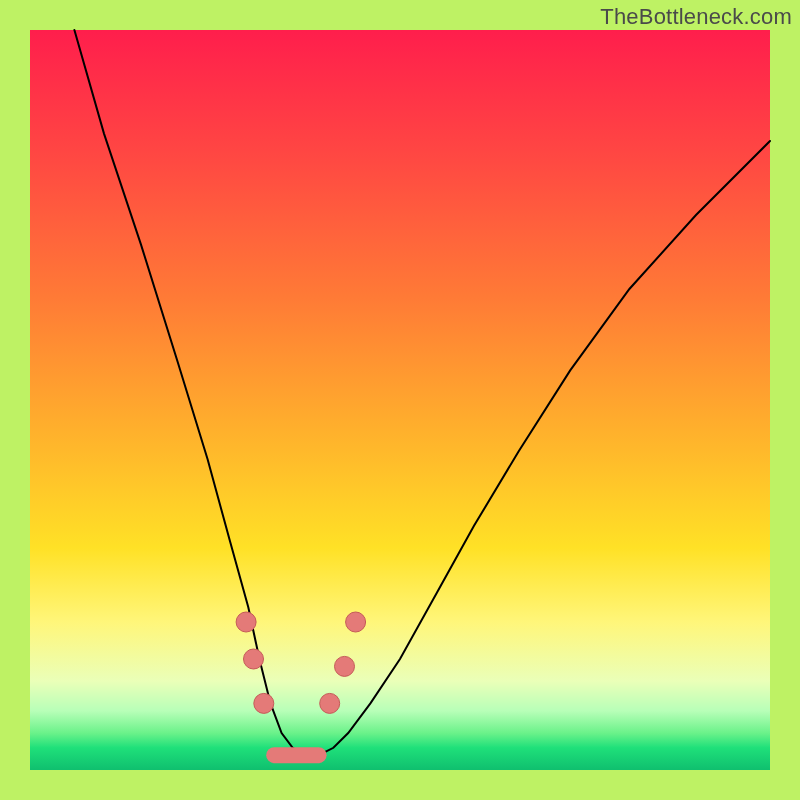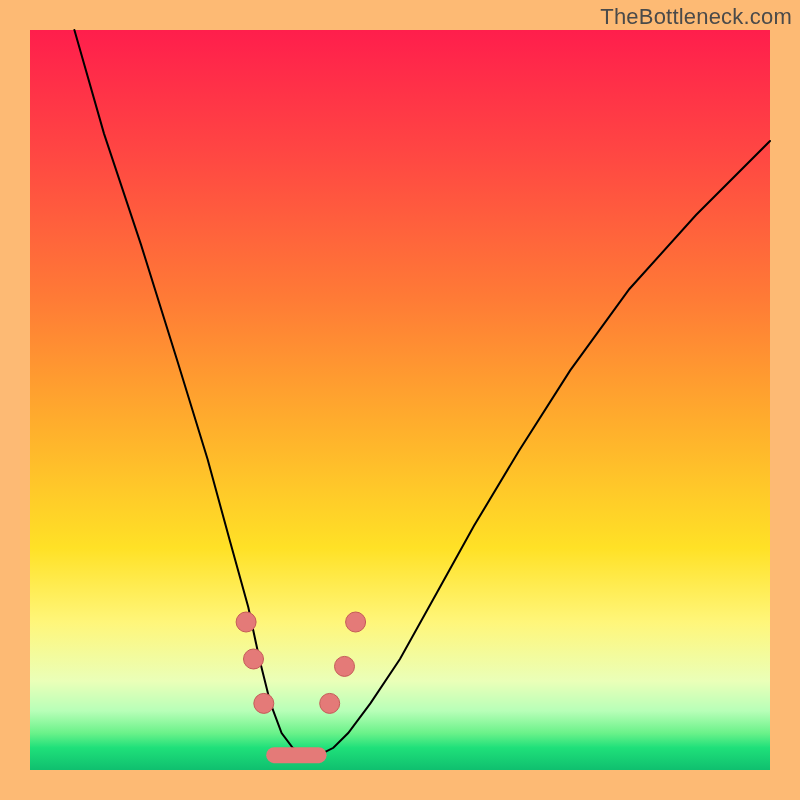--- a/index.html
+++ b/index.html
@@ -10,21 +10,21 @@
     overflow: hidden;
     background: #000;
     font-family: Arial, Helvetica, sans-serif;
   }
   .frame {
     position: absolute;
     left: 0;
     top: 0;
     width: 800px;
     height: 800px;
-    background: #fdba74;
+    background: #bef264;
   }
   .plot {
     position: absolute;
     left: 30px;
     top: 30px;
     width: 740px;
     height: 740px;
     
     background: linear-gradient(
       to bottom,

